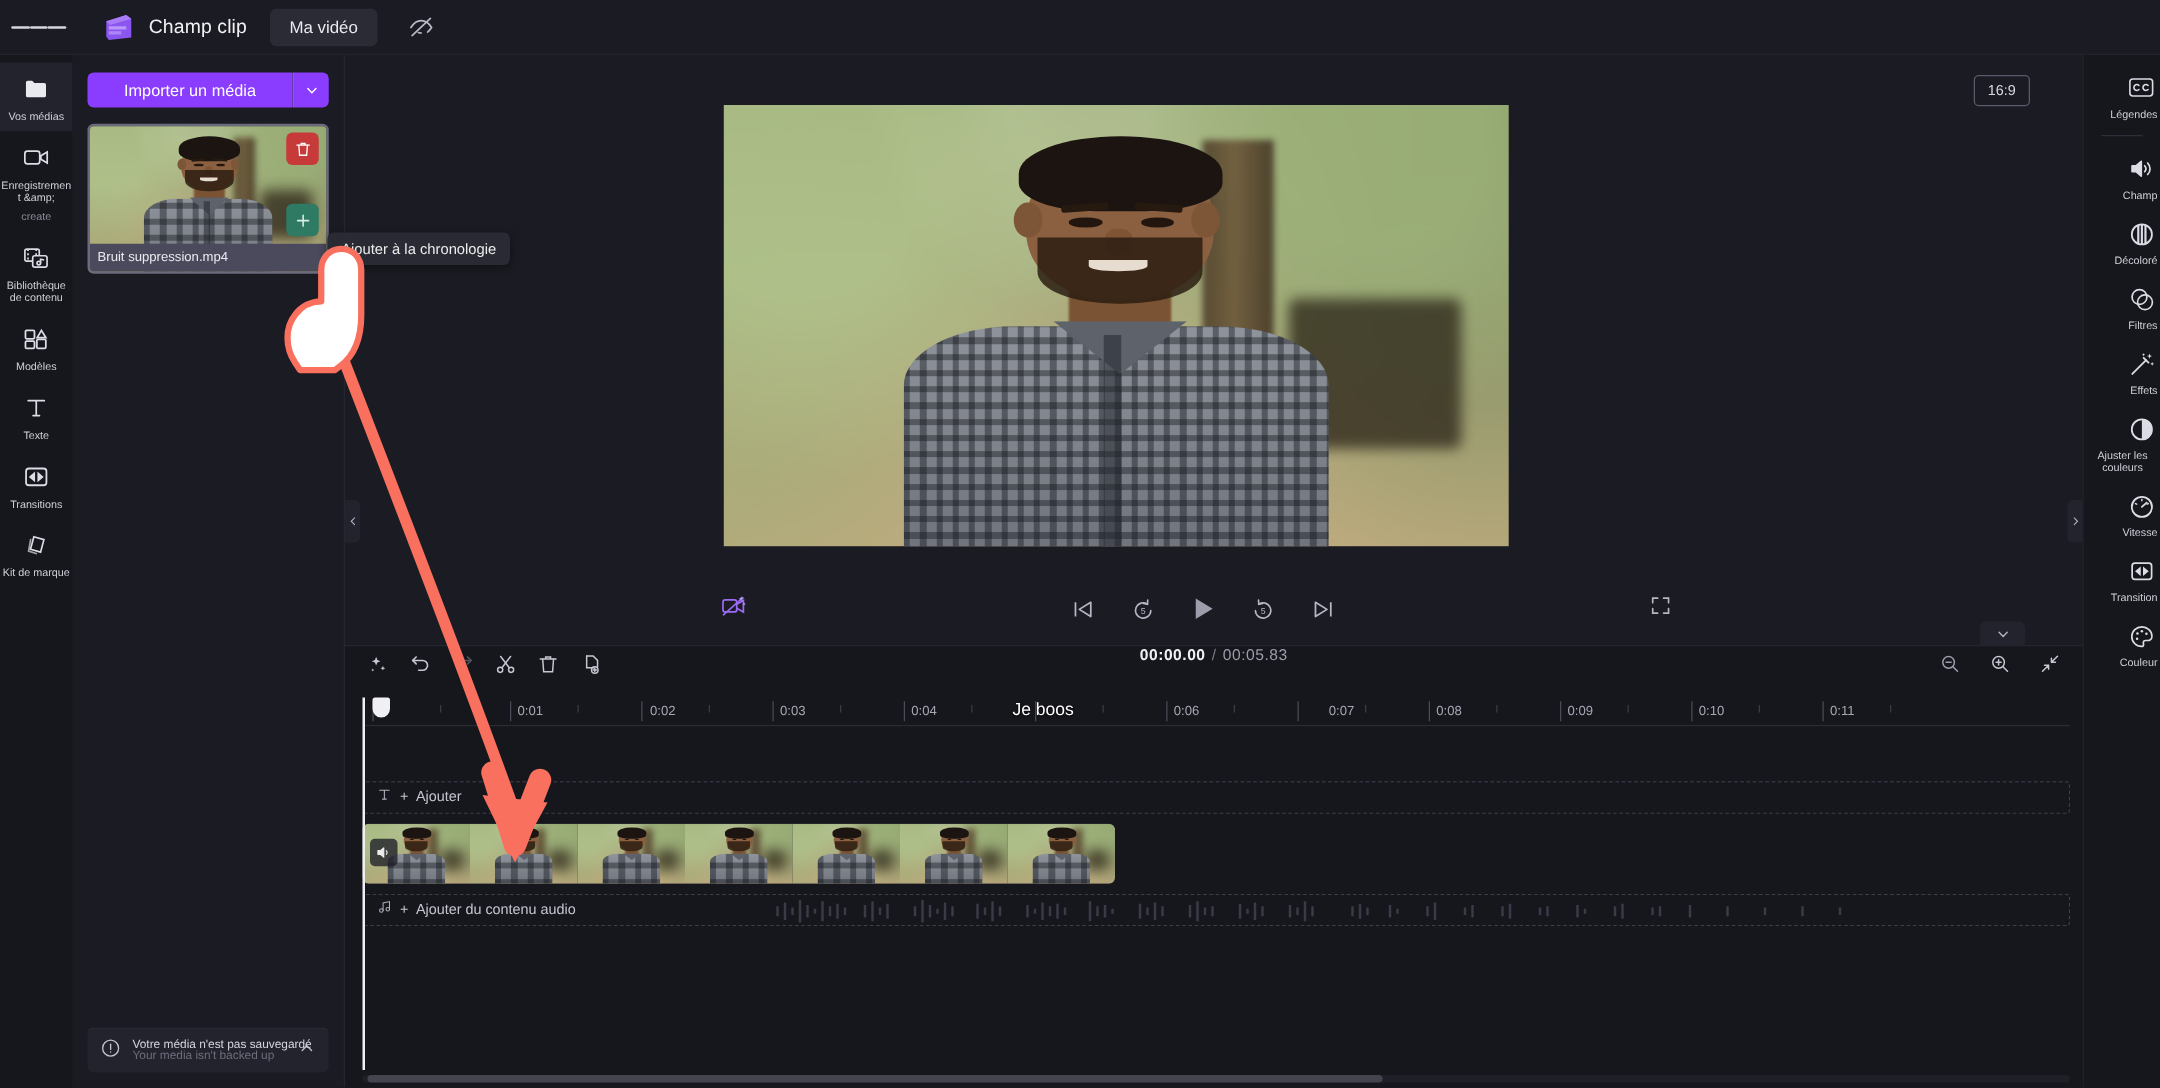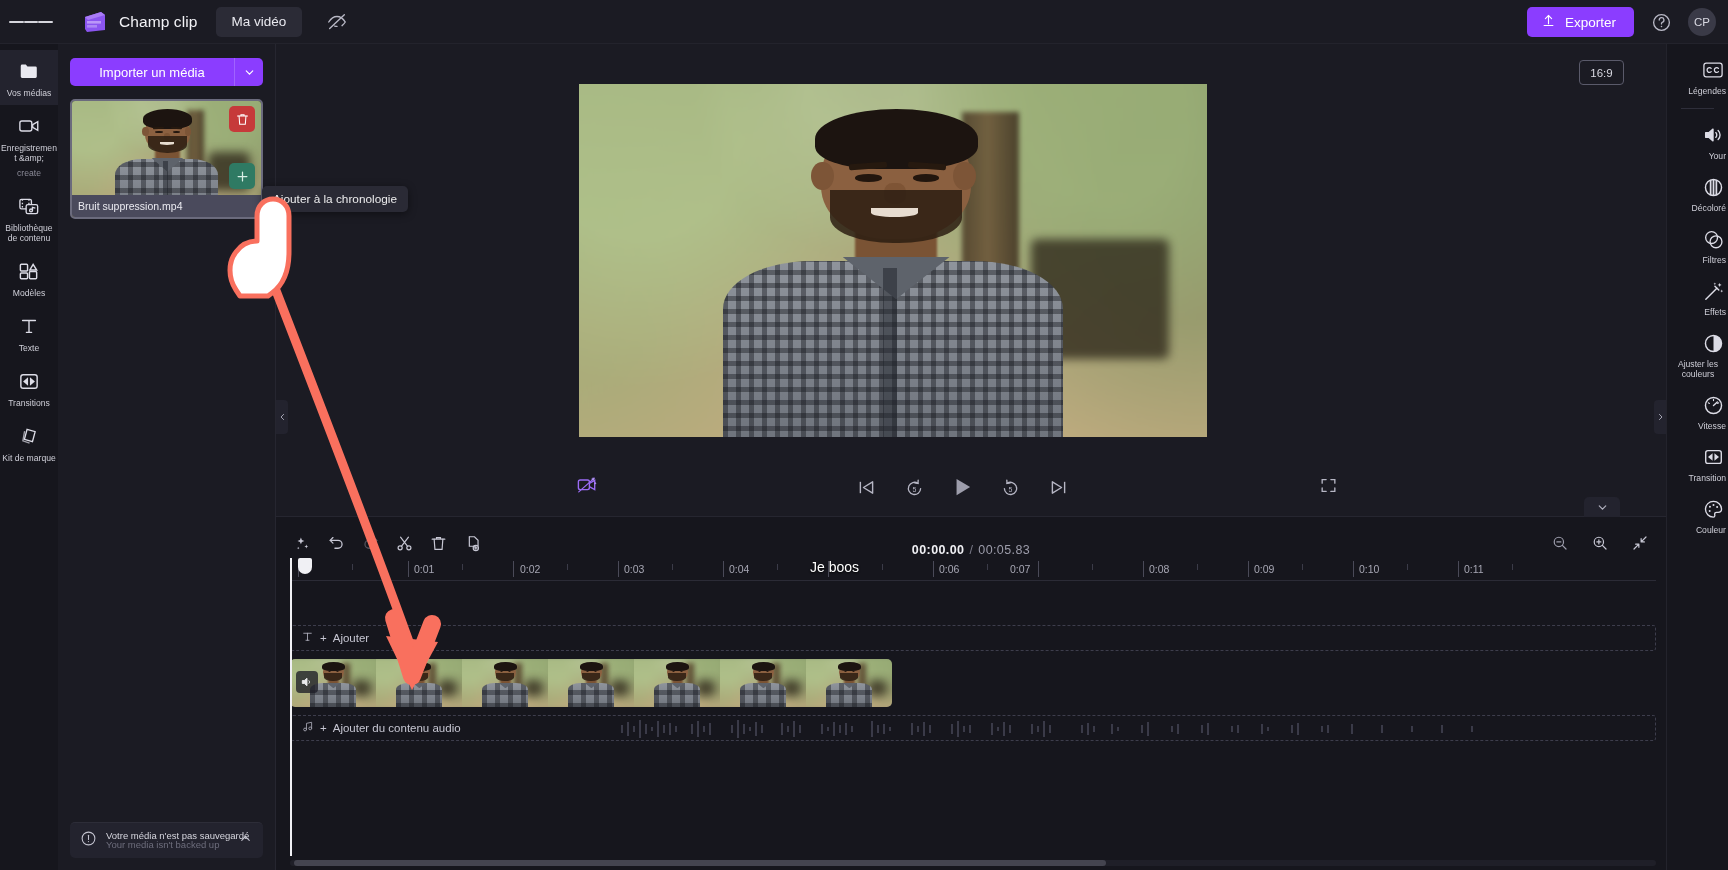--- a/index.html
+++ b/index.html
@@ -158,21 +158,21 @@
   }
   .rr-ico { width:26px;height:24px;display:flex;align-items:center;justify-content:center;}
   .rr-lbl { font-size:8.6px; line-height:10px; color:#cfcfd8; text-align:center; max-width:60px;}
   .rr-div { height:1px; background:#2e2e3a; margin:6px 14px; }
 
   
   .timeline {
     position:absolute; left:276px; top:516px; right:62px; bottom:0;
     background:#16161d; border-top:1px solid #262630;
   }
-  .tl-toolbar { position:relative; height:40px; display:flex; align-items:flex-end; }
+  .tl-toolbar { position:relative; height:40px; display:flex; align-items:flex-start; }
   .tl-tools { display:flex; align-items:center; gap:6px; padding-left:12px; }
   .tlbtn { width:28px;height:28px;display:flex;align-items:center;justify-content:center;cursor:pointer;border-radius:4px;}
   .tlbtn.dis { opacity:.34; }
   .timecode {
     position:absolute; left:0; right:0; display:flex; justify-content:center;
     align-items:center; font-size:12.5px; letter-spacing:.4px;
   }
   .tc-cur { color:#f0f0f4; font-weight:bold; }
   .tc-sep { color:#7a7a88; margin:0 5px; }
   .tc-tot { color:#9c9caa; }
@@ -321,40 +321,20 @@
       </div>
       <div class="app-title">Champ clip</div>
     </div>
     <div class="projname">Ma vidéo</div>
     <div class="eye-off">
       <svg width="22" height="22" viewBox="0 0 24 24" fill="none" stroke="#b9b9c6" stroke-width="1.5" stroke-linecap="round">
         <path d="M3 12c2.5-4 5.8-6 9-6s6.5 2 9 6c-1 1.6-2.2 3-3.5 4"></path>
         <path d="M9.5 16.4c.8.3 1.6.4 2.5.4"></path>
         <path d="M4 19 L20 4"></path>
       </svg>
-    </div>
-    <div class="topbar-right">
-      <div class="export-btn">
-        <span>
-          <svg width="15" height="15" viewBox="0 0 24 24" fill="none" stroke="#fff" stroke-width="1.8" stroke-linecap="round">
-            <path d="M12 17V4"></path>
-              <path d="M7 9l5-5 5 5"></path>
-              <path d="M5 20h14"></path>
-          </svg>
-        </span>
-        <span>Exporter</span>
-      </div>
-      <div class="help-btn">
-        <svg width="21" height="21" viewBox="0 0 24 24" fill="none" stroke="#b9b9c6" stroke-width="1.5">
-          <circle cx="12" cy="12" r="9"></circle>
-          <path d="M9.4 9.2a2.7 2.7 0 1 1 3.4 2.6c-.6.2-.8.7-.8 1.3v.5" stroke-linecap="round"></path>
-          <circle cx="12" cy="16.6" r=".9" fill="#b9b9c6" stroke="none"></circle>
-        </svg>
-      </div>
-      <div class="avatar">CP</div>
     </div>
   </div>
 
   <div class="leftrail">
 
     <div class="rail-item active">
       <span class="rail-ico">
         <svg width="24" height="22" viewBox="0 0 24 24" fill="#e9e9f0">
           <path d="M3 6.5a1.5 1.5 0 0 1 1.5-1.5h4l1.8 2H19a1.5 1.5 0 0 1 1.5 1.5V18A1.5 1.5 0 0 1 19 19.5H4.5A1.5 1.5 0 0 1 3 18z"></path>
         </svg>
@@ -600,21 +580,21 @@
 
     <div class="rr-div"></div>
 
     <div class="rr-item">
       <span class="rr-ico">
         <svg width="24" height="22" viewBox="0 0 24 24" fill="none" stroke="#dcdce6" stroke-width="1.5" stroke-linejoin="round">
           <path d="M4 9.5h3.4L12 5.6v12.8L7.4 14.5H4z" fill="#dcdce6"></path>
           <path d="M15 9.4a3.6 3.6 0 0 1 0 5.2M17.6 7a7 7 0 0 1 0 10" stroke-linecap="round"></path>
         </svg>
       </span>
-      <span class="rr-lbl">Your</span>
+      <span class="rr-lbl">Champ</span>
     </div>
 
     <div class="rr-item">
       <span class="rr-ico">
         <svg width="23" height="23" viewBox="0 0 24 24" fill="none" stroke="#dcdce6" stroke-width="1.5">
           <circle cx="12" cy="12" r="8.4"></circle>
           <path d="M9 4.3v15.4M12 3.7v16.6M15 4.3v15.4" stroke-width="1.8"></path>
         </svg>
       </span>
       <span class="rr-lbl">Décoloré</span>
@@ -785,21 +765,21 @@
       <span class="tick minor" style="left:382px"></span>
       <span class="tick" style="left:433px"></span>
       <span class="tick-lbl" style="left:439px">0:04</span>
       <span class="tick minor" style="left:487px"></span>
       <span class="tick" style="left:538px"></span>
       <span class="tick minor" style="left:592px"></span>
       <span class="tick" style="left:643px"></span>
       <span class="tick-lbl" style="left:649px">0:06</span>
       <span class="tick minor" style="left:697px"></span>
       <span class="tick" style="left:748px"></span>
-      <span class="tick-lbl" style="left:720px">0:07</span>
+      <span class="tick-lbl" style="left:773px">0:07</span>
       <span class="tick minor" style="left:802px"></span>
       <span class="tick" style="left:853px"></span>
       <span class="tick-lbl" style="left:859px">0:08</span>
       <span class="tick minor" style="left:907px"></span>
       <span class="tick" style="left:958px"></span>
       <span class="tick-lbl" style="left:964px">0:09</span>
       <span class="tick minor" style="left:1012px"></span>
       <span class="tick" style="left:1063px"></span>
       <span class="tick-lbl" style="left:1069px">0:10</span>
       <span class="tick minor" style="left:1117px"></span>

